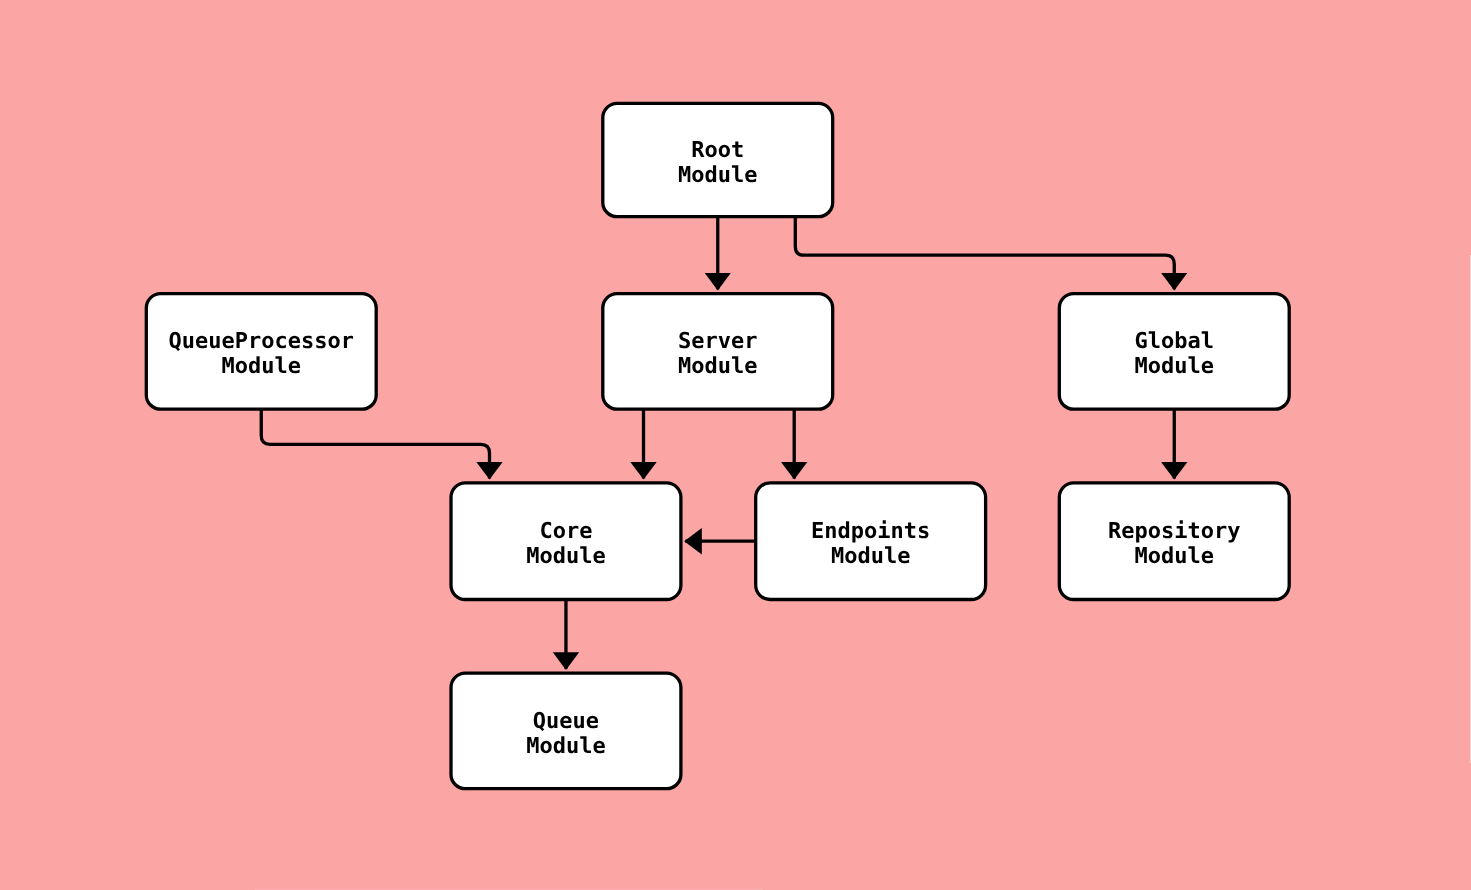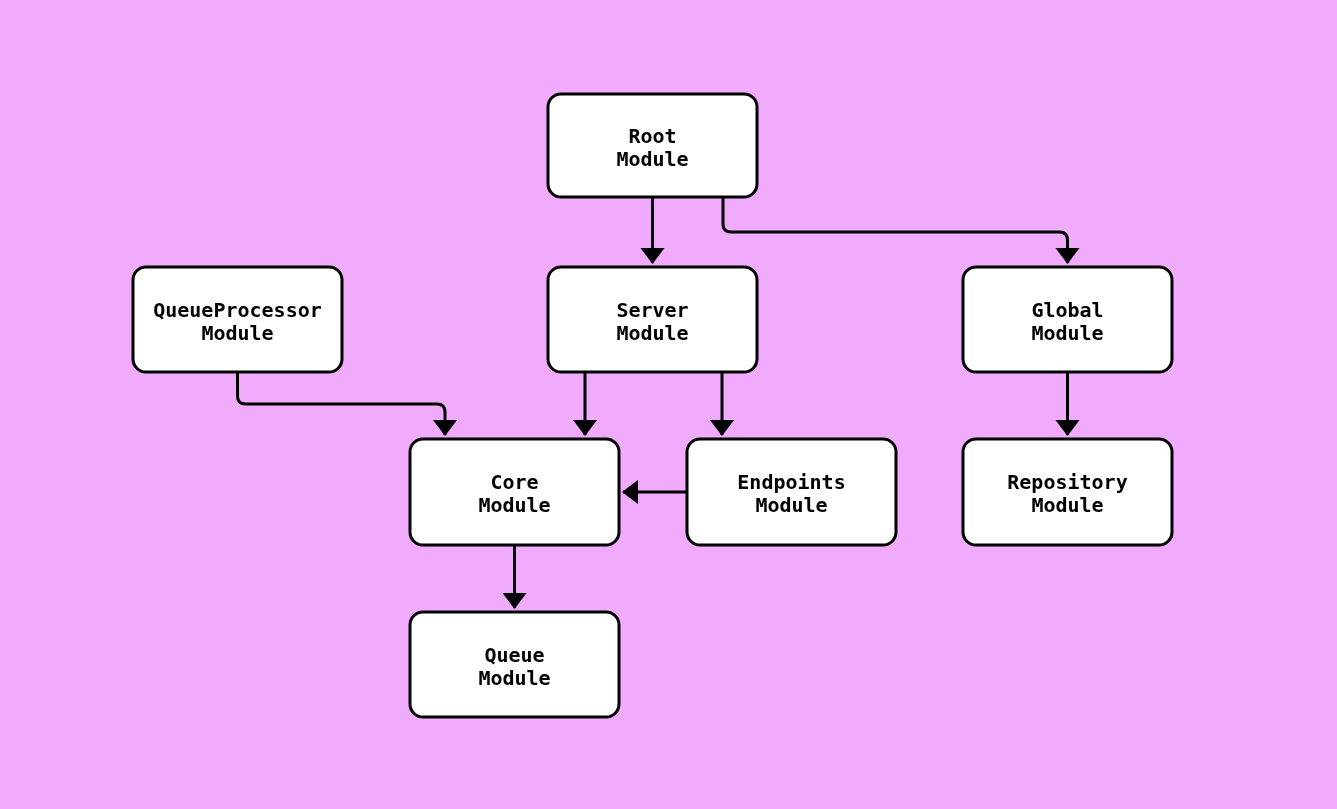--- a/index.html
+++ b/index.html
@@ -4,21 +4,21 @@
 <style>
   html, body {
     margin: 0;
     padding: 0;
     background: #ffffff;
   }
   .canvas {
     position: relative;
     width: 1337px;
     height: 809px;
-    background: #f0abfc;
+    background: #fca5a5;
     overflow: hidden;
   }
   svg {
     display: block;
   }
   .node-box {
     fill: #ffffff;
     stroke: #000000;
     stroke-width: 3;
   }

